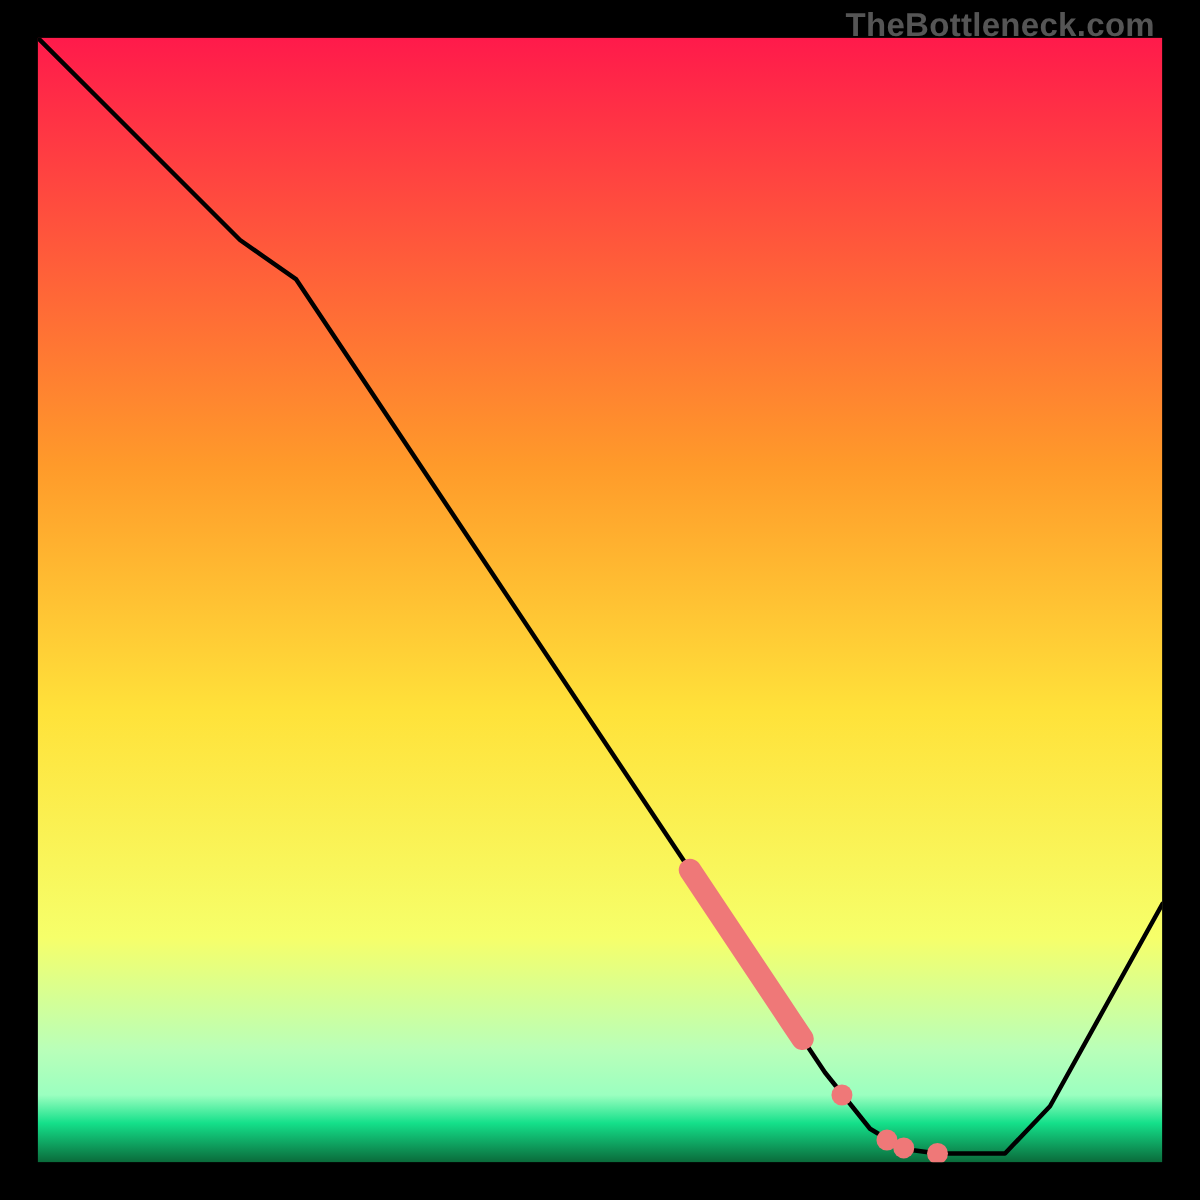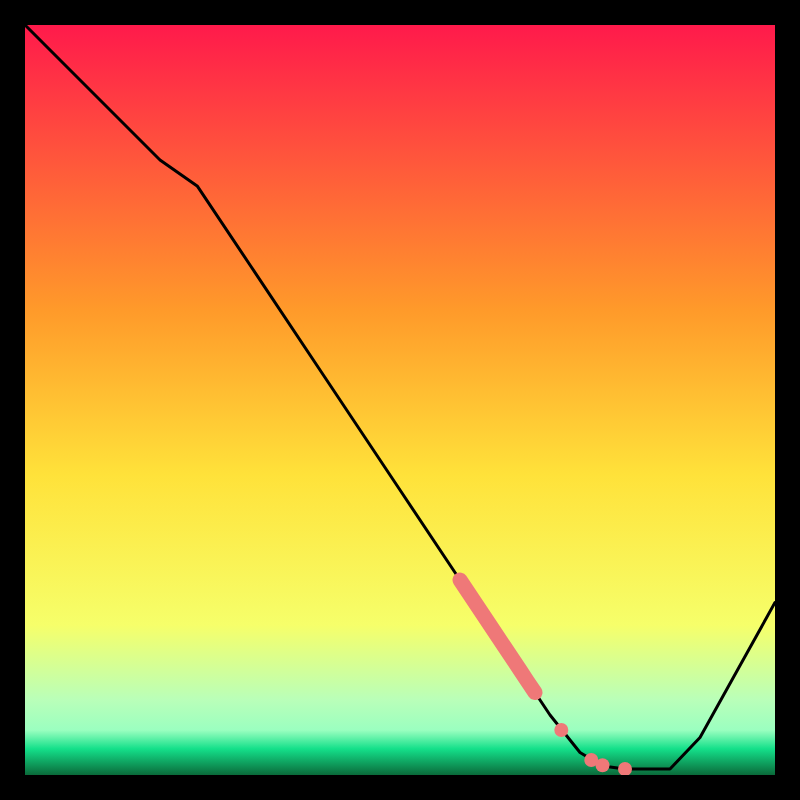--- a/index.html
+++ b/index.html
@@ -41,20 +41,21 @@
     top: 0;
     width: 750px;
     height: 750px;
     display: block;
   }
 </style>
 </head>
 <body>
 
 <div class="frame">
+  <div class="watermark">TheBottleneck.com</div>
 
   <div class="plot">
     <svg viewBox="0 0 750 750" preserveAspectRatio="none">
       <defs>
         <linearGradient id="bg-grad" x1="0" y1="0" x2="0" y2="1">
           <stop id="g0" offset="0%" stop-color="#ff1a4b"></stop>
           <stop id="g1" offset="38%" stop-color="#ff9a2a"></stop>
           <stop id="g2" offset="60%" stop-color="#ffe23a"></stop>
           <stop id="g3" offset="80%" stop-color="#f6ff6a"></stop>
           <stop id="g4" offset="90%" stop-color="#b9ffb9"></stop>

